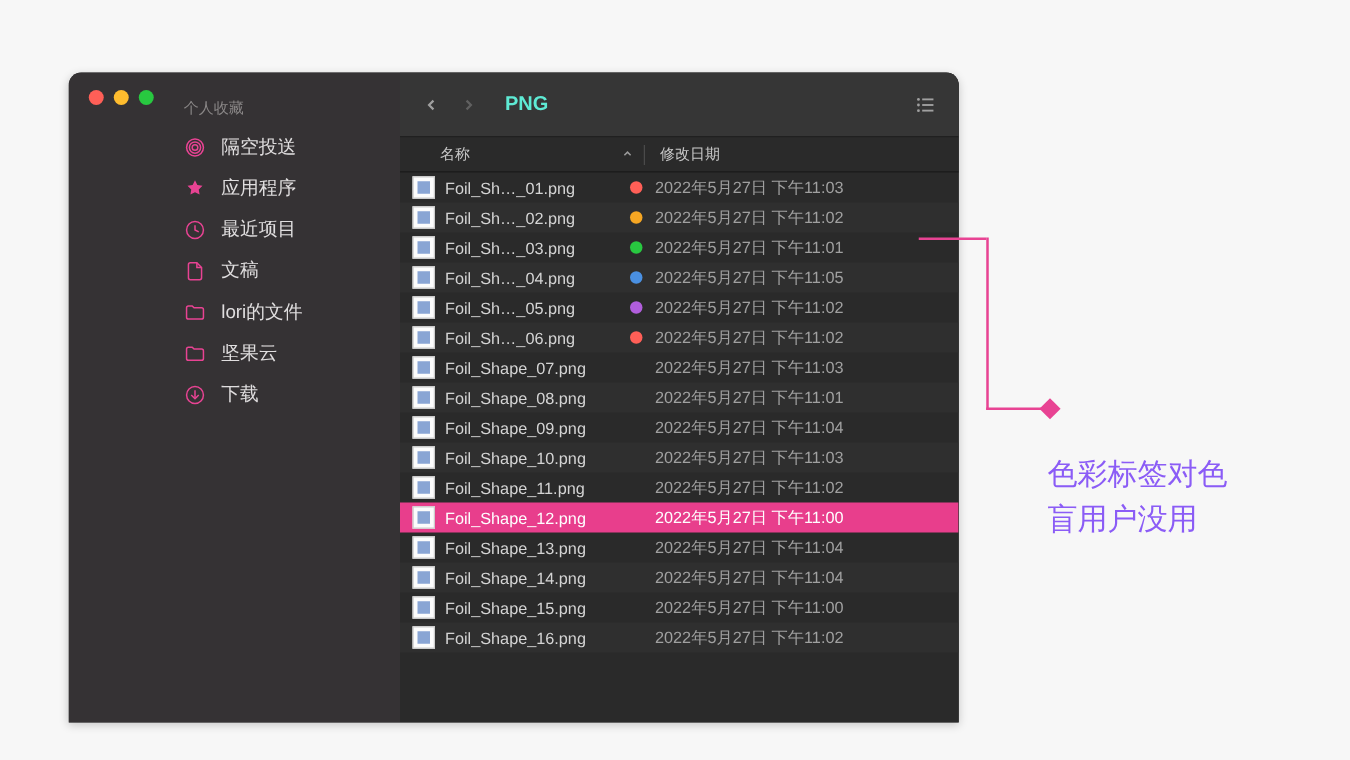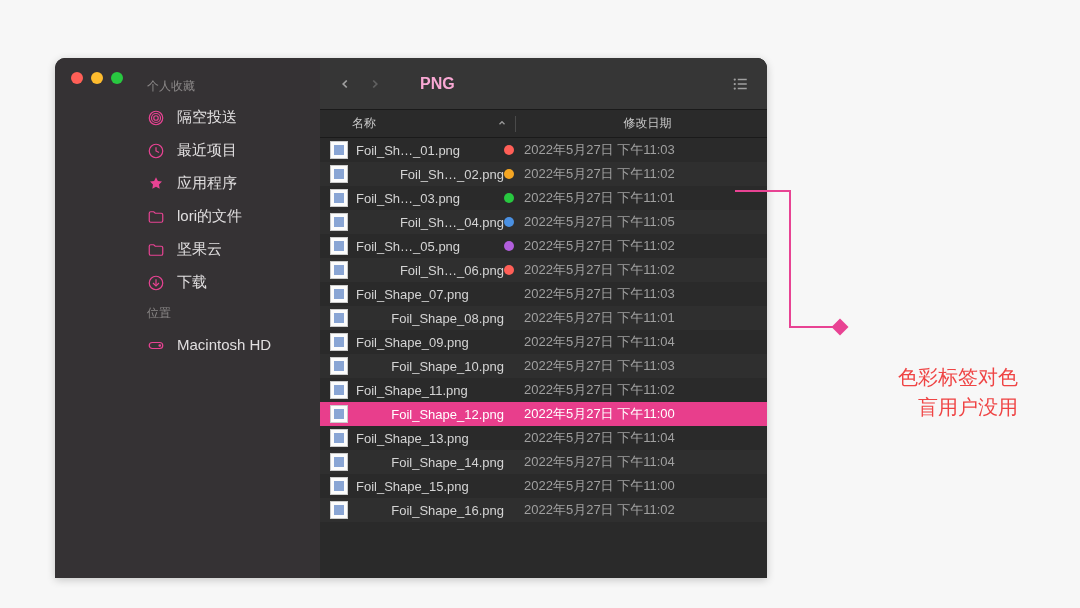--- a/index.html
+++ b/index.html
@@ -89,24 +89,24 @@
     .nav-arrow {
       color: #a0a0a0;
       width: 18px;
       height: 18px;
       display: flex;
       align-items: center;
       justify-content: center;
     }
     .nav-arrow svg { width: 14px; height: 14px; }
     .folder-title {
-      color: #f9a8d4;
+      color: #5eead4;
       font-size: 16px;
       font-weight: 600;
-      margin-left: 24px;
+      margin-left: 8px;
     }
     .toolbar-spacer { flex: 1; }
     .options-icon {
       color: #a0a0a0;
       width: 22px;
       display: flex;
       align-items: center;
       justify-content: center;
     }
     .options-icon svg { width: 18px; height: 18px; }
@@ -132,31 +132,30 @@
       margin-right: 8px;
     }
     .sort-chevron svg { width: 10px; height: 10px; }
     .col-date {
       flex: 1;
       padding-left: 12px;
       border-left: 1px solid #4a4a4a;
       height: 16px;
       display: flex;
       align-items: center;
-      justify-content: center;
     }
     .file-list { flex: 1; overflow: hidden; }
     .file-row {
       display: flex;
       align-items: center;
       height: 24px;
       font-size: 13px;
       color: #d4d4d4;
     }
-    .file-row.alt { background: #2f2f2f; text-align: right; }
+    .file-row.alt { background: #2f2f2f; }
     .file-row.selected {
       background: #e83e8c;
       color: #fff;
     }
     .file-row.selected .file-date { color: #fff; }
     .file-icon {
       width: 18px;
       height: 18px;
       margin-left: 10px;
       margin-right: 8px;
@@ -193,24 +192,24 @@
     }
     
     .annotation-line {
       position: absolute;
       pointer-events: none;
     }
     .annotation-text {
       position: absolute;
       left: 838px;
       top: 362px;
-      font-size: 20px;
-      color: #ef4444;
+      font-size: 24px;
+      color: #8b5cf6;
       line-height: 1.5;
-      text-align: right;
+      text-align: left;
       width: 180px;
     }
     .line-h1 {
       left: 735px; top: 190px; width: 54px; height: 2px;
       background: #e84393;
     }
     .line-v {
       left: 789px; top: 190px; width: 2px; height: 138px;
       background: #e84393;
     }
@@ -246,34 +245,43 @@
             <svg viewBox="0 0 24 24" fill="none" stroke="currentColor" stroke-width="1.6">
               <circle cx="12" cy="12" r="3"></circle>
               <circle cx="12" cy="12" r="6"></circle>
               <circle cx="12" cy="12" r="9"></circle>
             </svg>
           </span>
           <span>隔空投送</span>
         </div>
         <div class="sidebar-item">
           <span class="sidebar-icon">
+            <svg viewBox="0 0 24 24" fill="currentColor">
+              <path d="M12 3l2.5 5 5.5.8-4 3.9.9 5.5-4.9-2.6-4.9 2.6.9-5.5-4-3.9 5.5-.8z"></path>
+            </svg>
+          </span>
+          <span>应用程序</span>
+        </div>
+        <div class="sidebar-item">
+          <span class="sidebar-icon">
             <svg viewBox="0 0 24 24" fill="none" stroke="currentColor" stroke-width="1.6">
               <circle cx="12" cy="12" r="9"></circle>
               <polyline points="12 7 12 12 16 14"></polyline>
             </svg>
           </span>
           <span>最近项目</span>
         </div>
         <div class="sidebar-item">
           <span class="sidebar-icon">
-            <svg viewBox="0 0 24 24" fill="currentColor">
-              <path d="M12 3l2.5 5 5.5.8-4 3.9.9 5.5-4.9-2.6-4.9 2.6.9-5.5-4-3.9 5.5-.8z"></path>
-            </svg>
-          </span>
-          <span>应用程序</span>
+            <svg viewBox="0 0 24 24" fill="none" stroke="currentColor" stroke-width="1.6">
+              <path d="M14 3H7a2 2 0 0 0-2 2v14a2 2 0 0 0 2 2h10a2 2 0 0 0 2-2V8z"></path>
+              <polyline points="14 3 14 8 19 8"></polyline>
+            </svg>
+          </span>
+          <span>文稿</span>
         </div>
         <div class="sidebar-item">
           <span class="sidebar-icon">
             <svg viewBox="0 0 24 24" fill="none" stroke="currentColor" stroke-width="1.6">
               <path d="M3 7a2 2 0 0 1 2-2h4l2 2h8a2 2 0 0 1 2 2v8a2 2 0 0 1-2 2H5a2 2 0 0 1-2-2z"></path>
             </svg>
           </span>
           <span>lori的文件</span>
         </div>
         <div class="sidebar-item">
@@ -286,30 +294,20 @@
         </div>
         <div class="sidebar-item">
           <span class="sidebar-icon">
             <svg viewBox="0 0 24 24" fill="none" stroke="currentColor" stroke-width="1.6">
               <circle cx="12" cy="12" r="9"></circle>
               <polyline points="8 12 12 16 16 12"></polyline>
               <line x1="12" y1="7" x2="12" y2="16"></line>
             </svg>
           </span>
           <span>下载</span>
-        </div>
-        <div class="sidebar-section-title">位置</div>
-        <div class="sidebar-item">
-          <span class="sidebar-icon">
-            <svg viewBox="0 0 24 24" fill="none" stroke="currentColor" stroke-width="1.6">
-              <rect x="3" y="10" width="18" height="8" rx="4"></rect>
-              <circle cx="17" cy="14" r="1" fill="currentColor"></circle>
-            </svg>
-          </span>
-          <span>Macintosh HD</span>
         </div>
       </div>
   </div>
 
   <div class="main">
     <div class="toolbar">
       <div class="nav-arrow">
         <svg viewBox="0 0 24 24" fill="none" stroke="currentColor" stroke-width="3">
             <polyline points="15 18 9 12 15 6"></polyline>
           </svg>

